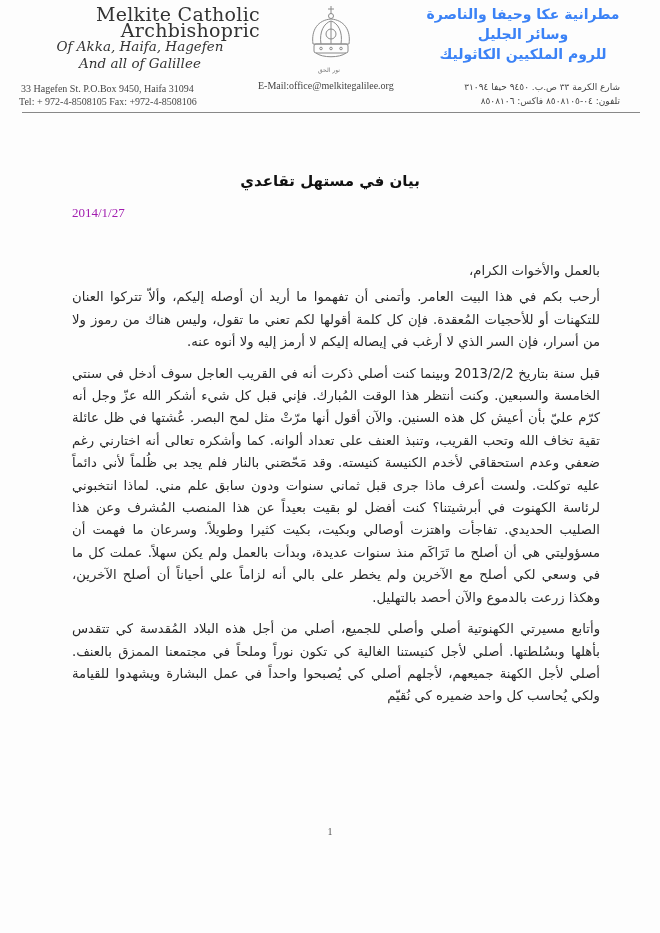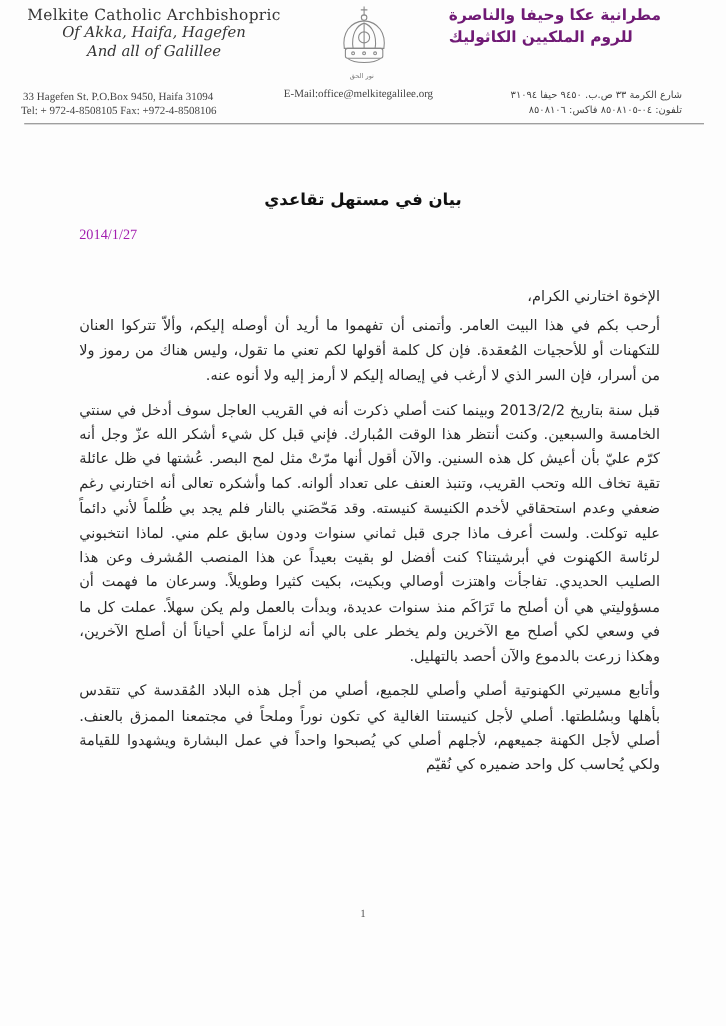--- a/index.html
+++ b/index.html
@@ -5,35 +5,35 @@
     html, body { margin: 0; padding: 0; }
     body {
       width: 660px; height: 933px; background: #ffffff; position: relative; overflow: hidden;
       color: #1e1e1e;
     }
     .page { position: absolute; left: 0; top: 0; width: 660px; height: 933px; background: #fdfdfd; }
 
     
     .lh-en { position: absolute; left: 20px; top: 6px; width: 240px; text-align: center;
       font-family: "DejaVu Serif", serif; font-style: italic; color: #333; }
-    .lh-en .l1 { font-size: 14px; line-height: 16px; font-style: normal; letter-spacing: 0.3px; }
+    .lh-en .l1 { font-size: 19px; line-height: 16px; font-style: normal; letter-spacing: 0.3px; text-align: right; }
     .lh-en .l2, .lh-en .l3 { font-size: 13.5px; line-height: 17px; }
     .lh-en-addr { position: absolute; left: 21px; top: 82px; font-family: "Liberation Serif", serif;
       font-size: 10px; color: #444; line-height: 13px; }
     .lh-en-addr .tel { position: absolute; left: -2px; top: 13px; white-space: nowrap; }
 
     .crest { position: absolute; left: 308px; top: 4px; width: 46px; height: 70px; }
     .crest-caption { position: absolute; left: 318px; top: 66px; font-size: 6px; color: #777;
       font-family: "DejaVu Sans", sans-serif; }
 
     .email { position: absolute; left: 258px; top: 80px; font-family: "Liberation Serif", serif;
       font-size: 10px; color: #444; white-space: nowrap; }
 
-    .lh-ar { position: absolute; right: 22px; top: 4px; width: 230px; text-align: left; direction: rtl;
-      font-family: "DejaVu Sans", sans-serif; color: #701a75; }
+    .lh-ar { position: absolute; right: 22px; top: 4px; width: 230px; text-align: center; direction: rtl;
+      font-family: "DejaVu Sans", sans-serif; color: #3b82f6; }
     .lh-ar .l1 { font-size: 14px; line-height: 20px; font-weight: bold; }
     .lh-ar .l2 { font-size: 14px; line-height: 20px; font-weight: bold; }
     .lh-ar .l3 { font-size: 14px; line-height: 20px; font-weight: bold; }
     .lh-ar-addr { position: absolute; right: 40px; top: 80px; direction: rtl; text-align: right;
       font-family: "DejaVu Sans", sans-serif; font-size: 9px; color: #444; line-height: 14px; white-space: nowrap; }
 
     .rule { position: absolute; left: 22px; top: 112px; width: 618px; height: 1px; background: #888; }
 
     
     .title { position: absolute; left: 0; top: 172px; width: 660px; text-align: center; direction: rtl;
@@ -80,33 +80,34 @@
       <circle cx="33" cy="44.5" r="1.3"></circle>
       <path d="M8 49 C14 54, 32 54, 38 49"></path>
     </svg>
   </div>
   <div class="crest-caption">نور الحق</div>
 
   <div class="email">E-Mail:office@melkitegalilee.org</div>
 
   <div class="lh-ar">
     <div class="l1">مطرانية عكا وحيفا والناصرة</div>
+    <div class="l2">وسائر الجليل</div>
     <div class="l3">للروم الملكيين الكاثوليك</div>
   </div>
   <div class="lh-ar-addr">
     <div>شارع الكرمة ٣٣ ص.ب. ٩٤٥٠ حيفا ٣١٠٩٤</div>
     <div>تلفون: ٠٤-٨٥٠٨١٠٥   فاكس: ٨٥٠٨١٠٦</div>
   </div>
 
   <div class="rule"></div>
 
   <div class="title">بيان في مستهل تقاعدي</div>
   <div class="date">2014/1/27</div>
 
   <div class="body">
-    <p class="greeting">الإخوة اختارني الكرام،</p>
+    <p class="greeting">بالعمل والأخوات الكرام،</p>
     <p>أرحب بكم في هذا البيت العامر. وأتمنى أن تفهموا ما أريد أن أوصله إليكم، وألاّ تتركوا العنان للتكهنات أو للأحجيات المُعقدة. فإن كل كلمة أقولها لكم تعني ما تقول، وليس هناك من رموز ولا من أسرار، فإن السر الذي لا أرغب في إيصاله إليكم لا أرمز إليه ولا أنوه عنه.</p>
     <p>قبل سنة بتاريخ 2013/2/2 وبينما كنت أصلي ذكرت أنه في القريب العاجل سوف أدخل في سنتي الخامسة والسبعين. وكنت أنتظر هذا الوقت المُبارك. فإني قبل كل شيء أشكر الله عزّ وجل أنه كرّم عليّ بأن أعيش كل هذه السنين. والآن أقول أنها مرّتْ مثل لمح البصر. عُشتها في ظل عائلة تقية تخاف الله وتحب القريب، وتنبذ العنف على تعداد ألوانه. كما وأشكره تعالى أنه اختارني رغم ضعفي وعدم استحقاقي لأخدم الكنيسة كنيسته. وقد مَحّصَني بالنار فلم يجد بي ظُلماً لأني دائماً عليه توكلت. ولست أعرف ماذا جرى قبل ثماني سنوات ودون سابق علم مني. لماذا انتخبوني لرئاسة الكهنوت في أبرشيتنا؟ كنت أفضل لو بقيت بعيداً عن هذا المنصب المُشرف وعن هذا الصليب الحديدي. تفاجأت واهتزت أوصالي وبكيت، بكيت كثيرا وطويلاً. وسرعان ما فهمت أن مسؤوليتي هي أن أصلح ما تَرَاكَم منذ سنوات عديدة، وبدأت بالعمل ولم يكن سهلاً. عملت كل ما في وسعي لكي أصلح مع الآخرين ولم يخطر على بالي أنه لزاماً علي أحياناً أن أصلح الآخرين، وهكذا زرعت بالدموع والآن أحصد بالتهليل.</p>
     <p>وأتابع مسيرتي الكهنوتية أصلي وأصلي للجميع، أصلي من أجل هذه البلاد المُقدسة كي تتقدس بأهلها وبسُلطتها. أصلي لأجل كنيستنا الغالية كي تكون نوراً وملحاً في مجتمعنا الممزق بالعنف. أصلي لأجل الكهنة جميعهم، لأجلهم أصلي كي يُصبحوا واحداً في عمل البشارة ويشهدوا للقيامة ولكي يُحاسب كل واحد ضميره كي نُقيّم</p>
   </div>
 
   <div class="page-number">1</div>
 </div>
 
 </body></html>

